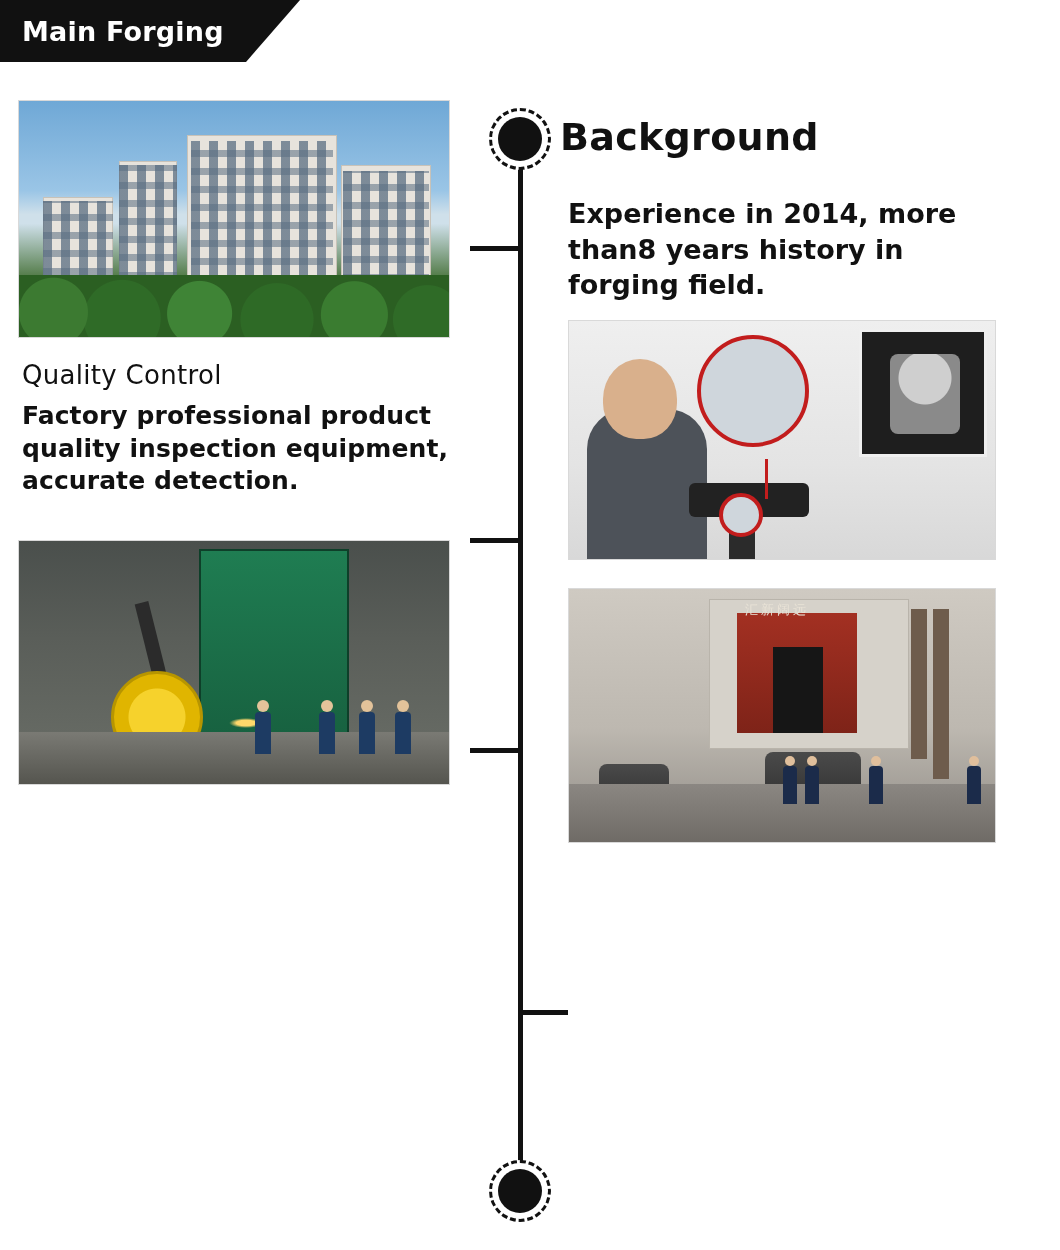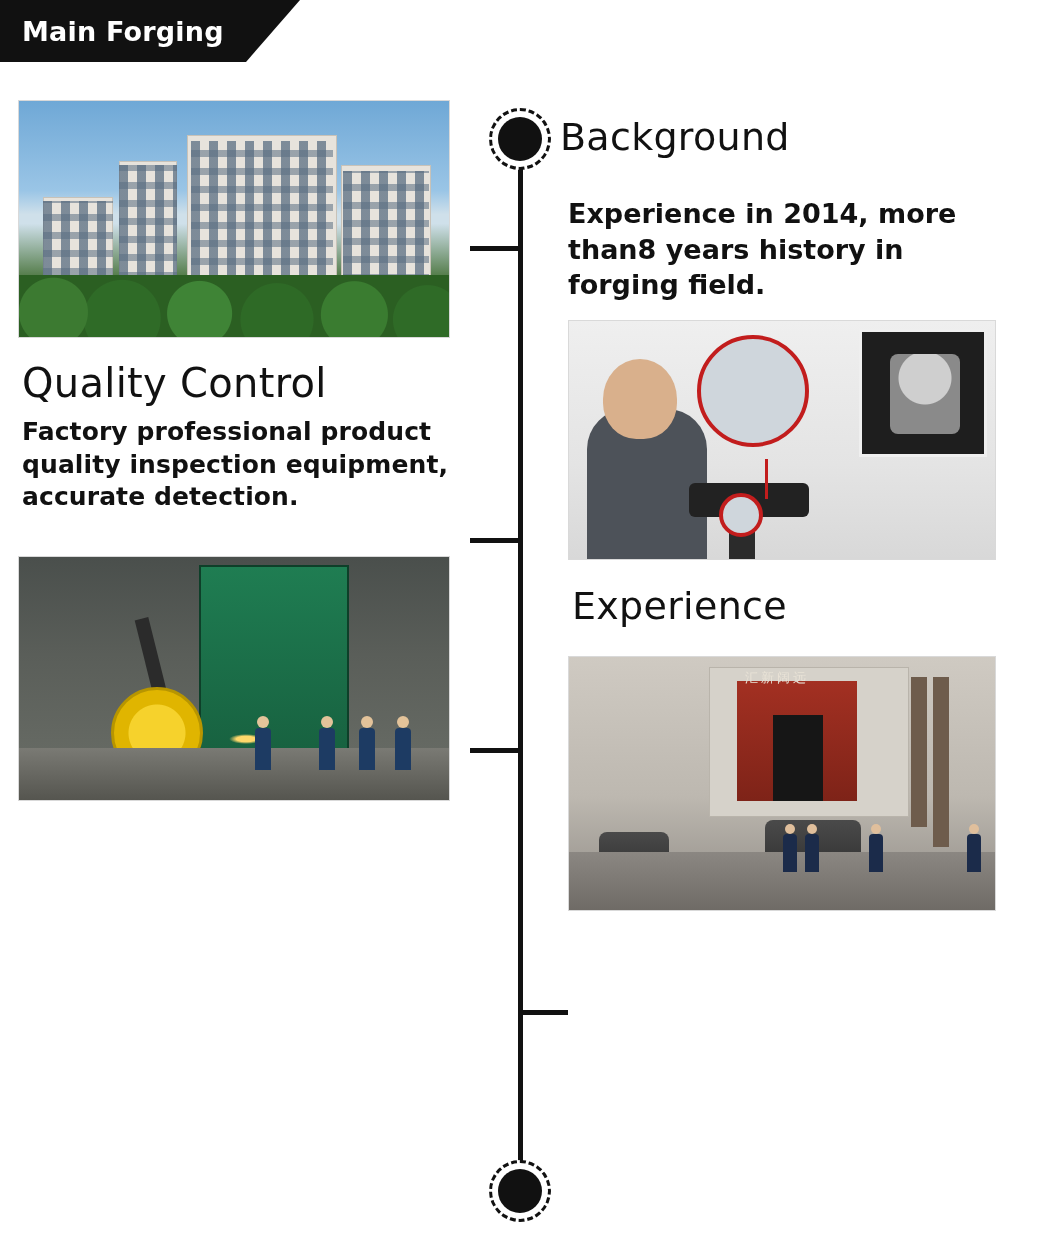--- a/index.html
+++ b/index.html
@@ -81,39 +81,39 @@
 
   .photo {
     width: 100%;
     border: 1px solid #d9d9d9;
     display: block;
     position: relative;
     overflow: hidden;
   }
 
   .heading {
-    font-size: 40px;
+    font-size: 26px;
     font-weight: normal;
     color: #111111;
     margin: 22px 0 10px 4px;
     letter-spacing: 0.3px;
   }
   .body-text {
     font-size: 25px;
     font-weight: bold;
     line-height: 1.30;
     color: #111111;
     margin-left: 4px;
     letter-spacing: 0.1px;
   }
 
   .heading-right {
     font-size: 38px;
     color: #111111;
-    font-weight: normal;
+    font-weight: bold;
     letter-spacing: 0.3px;
   }
 
   
   .bg-title-row {
     position: absolute;
     left: 560px;
     top: 115px;
     display: flex;
     align-items: center;
@@ -325,21 +325,20 @@
     <div class="man"></div>
     <div class="head"></div>
     <div class="scope"></div>
     <div class="scope-stand"></div>
     <div class="red-arrow"></div>
     <div class="circle-inset" style="left:128px; top:14px; width:112px; height:112px;"></div>
     <div class="circle-inset" style="left:150px; bottom:22px; width:44px; height:44px;"></div>
     <div class="sq-inset"></div>
   </div>
 
-  <div class="heading heading-right" style="margin-top:24px;">Experience</div>
 
   <div class="photo ph-plant" style="margin-top:28px;">
     <div class="wall"></div>
     <div class="red-tank"></div>
     <div class="dark-door"></div>
     <div class="cn-text">汇新阔远</div>
     <div class="pipe" style="left:342px;"></div>
     <div class="pipe" style="left:364px; height:170px;"></div>
     <div class="drum" style="left:196px;"></div>
     <div class="drum" style="left:30px; width:70px; height:50px;"></div>

